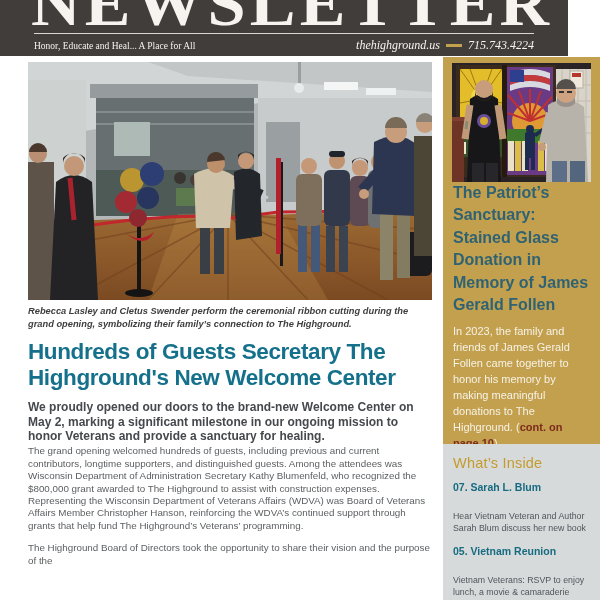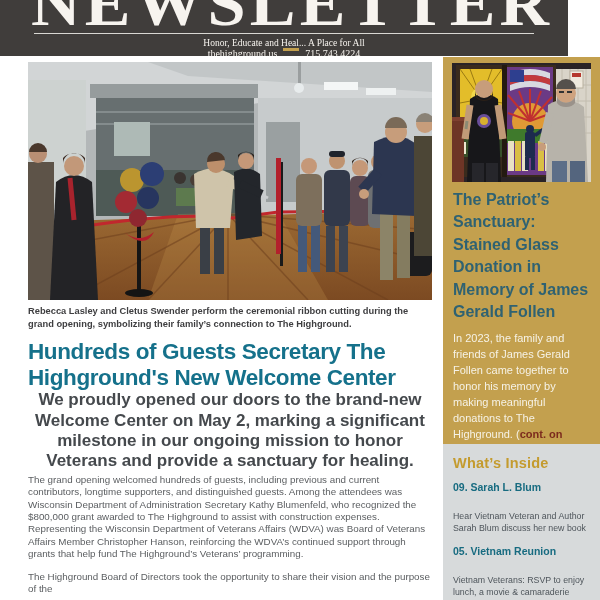--- a/index.html
+++ b/index.html
@@ -17,51 +17,51 @@
   .masthead{position:absolute;top:0;left:0;width:568px;height:56px;
     background:var(--charcoal);overflow:hidden;}
   .mast-title{position:absolute;top:-28px;left:31px;white-space:nowrap;
     font-family:"Liberation Serif",serif;font-weight:700;font-size:64px;
     line-height:64px;letter-spacing:4px;color:var(--cream);
     transform:scaleX(1.07);transform-origin:0 50%;}
   .mast-rule{position:absolute;top:33px;left:34px;right:34px;height:1px;
     background:rgba(245,243,238,.85);}
   .mast-row{position:absolute;top:38px;left:34px;right:34px;display:flex;
     justify-content:space-between;align-items:center;
-    font-family:"Liberation Serif",serif;font-size:9.5px;color:var(--cream);flex-direction:column;}
-  .mast-contact{display:flex;font-size:10px;}
+    font-family:"Liberation Serif",serif;font-size:9.5px;color:var(--cream);}
+  .mast-contact{display:flex;align-items:center;font-size:12px;font-style:italic;}
   .gold-dash{display:inline-block;width:16px;height:3px;background:var(--gold);
     margin:0 6px;}
 
   
   .main-col{position:absolute;top:62px;left:28px;width:404px;}
   .photo{width:404px;height:238px;display:block;background:#b3b7b8;}
   .caption{margin-top:5px;font-size:9.3px;line-height:1.36;font-weight:700;
-    color:var(--caption);}
+    font-style:italic;color:var(--caption);}
   .headline{margin-top:9px;font-size:22.5px;line-height:1.13;font-weight:700;
     letter-spacing:-0.4px;color:var(--teal);}
-  .intro{font-size:17px;line-height:1.2;font-weight:700;
-    color:var(--text_dark);text-align:center;}
+  .intro{margin-top:10px;font-size:12px;line-height:1.2;font-weight:700;
+    color:var(--text_dark);}
   .bodytext{margin-top:2px;font-size:9.8px;line-height:1.27;
     color:var(--text_body);}
   .bodytext + .bodytext{margin-top:10px;}
 
   
   .sidebar{position:absolute;top:57px;left:443px;width:157px;height:543px;
     display:flex;flex-direction:column;}
   .sb-gold{background:var(--gold);height:387px;padding:6px 9px 0 9px;}
   .sg-photo{width:139px;height:119px;display:block;}
-  .sb-heading{margin-top:7px;padding:0 1px;font-size:16px;line-height:1.4;
+  .sb-heading{padding:0 1px;font-size:16px;line-height:1.4;
     font-weight:700;color:var(--teal_sidebar);}
   .sb-para{margin-top:8px;padding:0 1px;font-size:11px;line-height:1.45;
     color:#f6f2e6;}
   .sb-cont{font-weight:700;color:var(--maroon);}
   .sb-gap{height:6px;background:var(--paper);}
   .sb-gray{flex:1;background:var(--gray_block);padding:11px 10px 0 10px;}
-  .wi-title{font-size:14.5px;font-weight:700;color:var(--gold_dark);
+  .wi-title{font-size:14.5px;font-weight:400;color:var(--gold_dark);
     letter-spacing:0.2px;}
   .wi-item{margin-top:10px;}
   .wi-item-title{font-size:10.5px;font-weight:700;color:var(--teal_item);}
   .wi-item-desc{margin-top:18px;font-size:8.8px;line-height:1.35;color:#4e555b;}
 </style>
 </head>
 <body>
 
 <div class="page">
 
@@ -297,21 +297,21 @@
         <span>In 2023, the family and friends of James Gerald Follen came together to honor his memory by making meaningful donations to The Highground. </span><span>(</span><span class="sb-cont">cont. on page 10</span><span>)</span>
       </p>
     </div>
 
     <div class="sb-gap"></div>
 
     <div class="sb-gray">
       <h4 class="wi-title">What’s Inside</h4>
 
       <div class="wi-item">
-        <div class="wi-item-title">09. Sarah L. Blum</div>
+        <div class="wi-item-title">07. Sarah L. Blum</div>
         <div class="wi-item-desc">Hear Vietnam Veteran and Author Sarah Blum discuss her new book</div>
       </div>
 
       <div class="wi-item">
         <div class="wi-item-title">05. Vietnam Reunion</div>
         <div class="wi-item-desc">Vietnam Veterans: RSVP to enjoy lunch, a movie &amp; camaraderie</div>
       </div>
 
       <div class="wi-item">
         <div class="wi-item-title">05. Chaplains Exhibit</div>

